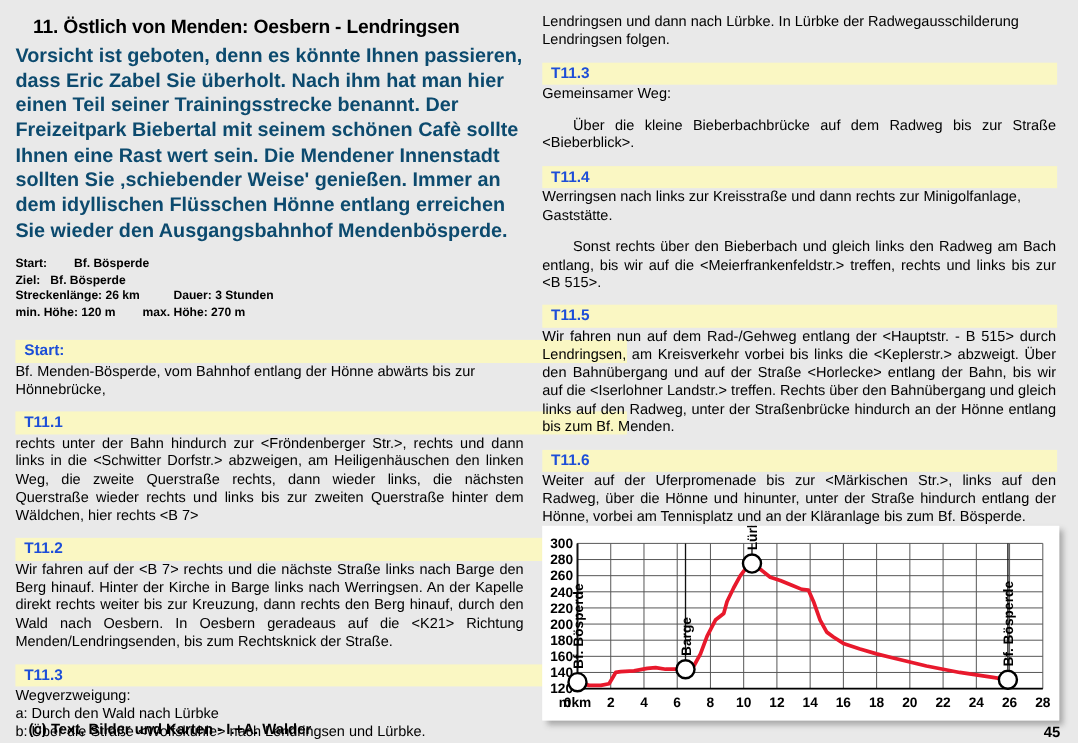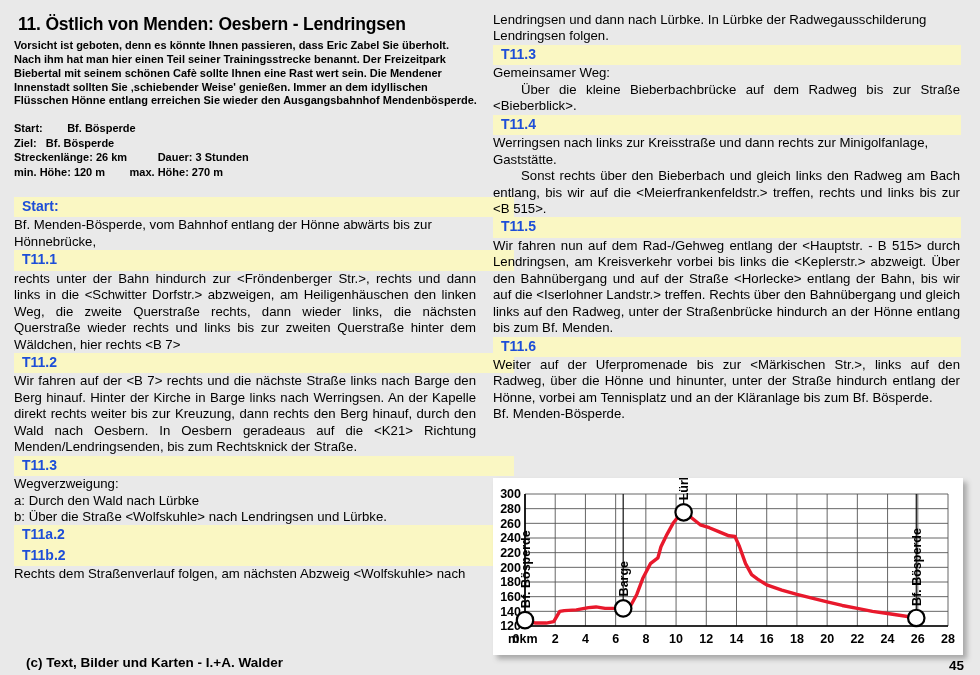--- a/index.html
+++ b/index.html
@@ -21,58 +21,58 @@
     width: 490px;
     height: 675px;
     padding: 0;
   }
   .col-left  { left: 0;   padding: 10px 12px 0 14px; }
   .col-right { left: 490px; padding: 10px 18px 0 3px; }
 
   h1.title {
     font-size: 17.5px;
     font-weight: bold;
-    margin: 4px 0 4px 4px;
+    margin: 4px 0 4px 16px;
     letter-spacing: -0.2px;
     color: #000;
   }
   .intro {
-    font-size: 11px;
+    font-size: 18px;
     font-weight: bold;
     line-height: 1.26;
     margin: 0 0 6px 0;
     text-align: left;
-    color: #000000;
+    color: #0c4a6e;
   }
   .facts {
     font-size: 11px;
     font-weight: bold;
     line-height: 1.31;
     margin: 13px 0 0 0;
     color: #000;
     white-space: pre;
   }
   .spacer { height: 18px; }
 
   .band {
     background: #faf7c3;
     font-weight: bold;
     font-size: 14px;
     color: #1d4ed8;
     padding: 1px 0 2px 8px;
     margin: 0;
     line-height: 1.25;
   }
-  .col-left .band { width: 500px; }
+  .col-left .band { width: 556px; }
   .col-right .band { width: 468px; }
 
   .para {
     font-size: 13.2px;
     line-height: 1.245;
-    margin: 0 0 0 0;
+    margin: 0 0 12px 0;
     color: #000;
     text-align: justify;
     padding-right: 2px;
   }
   .para.nojust { text-align: left; }
   .indent { text-indent: 28px; }
 
   .footer {
     position: absolute;
     left: 26px;

